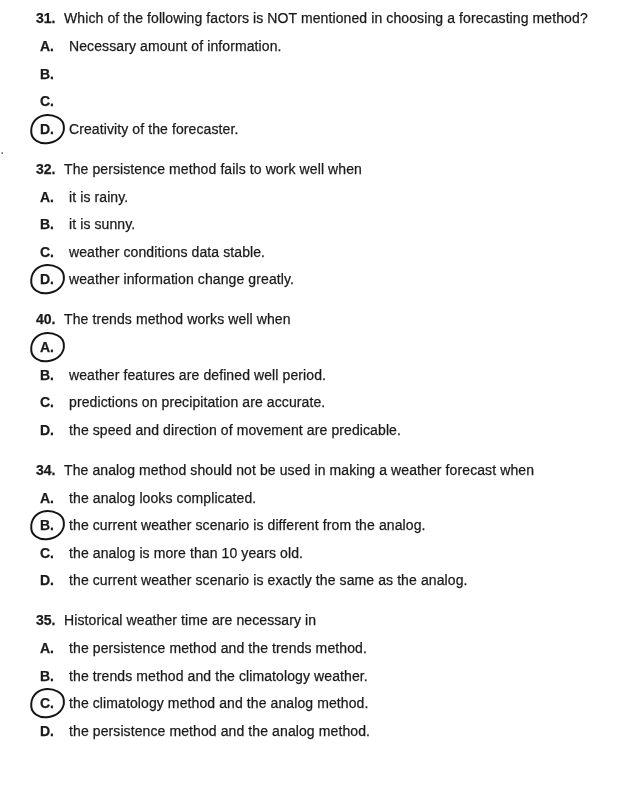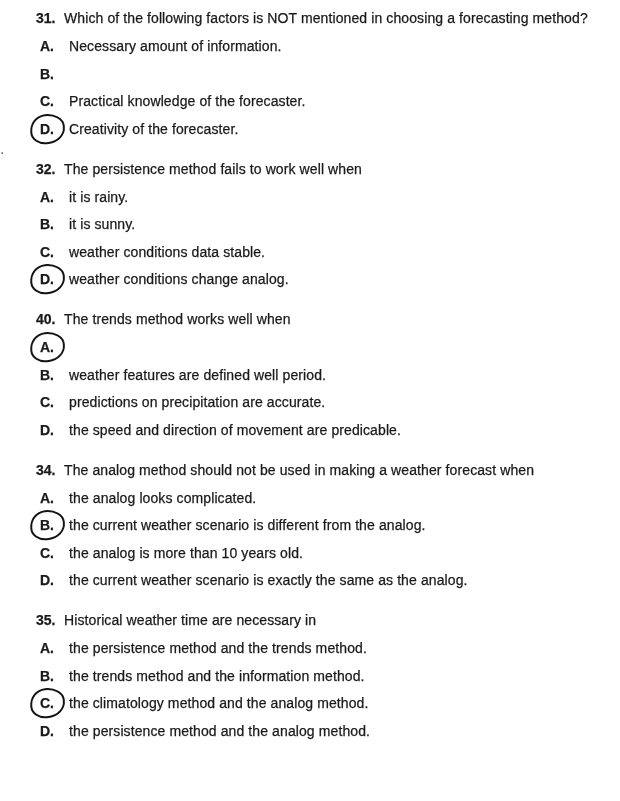--- a/index.html
+++ b/index.html
@@ -90,21 +90,20 @@
 
       <div class="opt">
         <span class="letter">A.</span>
         <span class="opt-text">Necessary amount of information.</span>
       </div>
       <div class="opt">
         <span class="letter">B.</span>
       </div>
       <div class="opt">
         <span class="letter">C.</span>
-        <span class="opt-text">Practical knowledge of the forecaster.</span>
       </div>
       <div class="opt">
         <span class="letter circled">D.</span>
         <span class="opt-text">Creativity of the forecaster.</span>
       </div>
   </section>
   <section class="q-block">
     <div class="q-line">
       <span class="q-num">32.</span>
       <span class="q-text">The persistence method fails to work well when</span>
@@ -117,21 +116,21 @@
       <div class="opt">
         <span class="letter">B.</span>
         <span class="opt-text">it is sunny.</span>
       </div>
       <div class="opt">
         <span class="letter">C.</span>
         <span class="opt-text">weather conditions data stable.</span>
       </div>
       <div class="opt">
         <span class="letter circled">D.</span>
-        <span class="opt-text">weather conditions change analog.</span>
+        <span class="opt-text">weather information change greatly.</span>
       </div>
   </section>
   <section class="q-block">
     <div class="q-line">
       <span class="q-num">40.</span>
       <span class="q-text">The trends method works well when</span>
     </div>
 
       <div class="opt">
         <span class="letter circled">A.</span>
@@ -177,21 +176,21 @@
       <span class="q-num">35.</span>
       <span class="q-text">Historical weather time are necessary in</span>
     </div>
 
       <div class="opt">
         <span class="letter">A.</span>
         <span class="opt-text">the persistence method and the trends method.</span>
       </div>
       <div class="opt">
         <span class="letter">B.</span>
-        <span class="opt-text">the trends method and the information method.</span>
+        <span class="opt-text">the trends method and the climatology weather.</span>
       </div>
       <div class="opt">
         <span class="letter circled">C.</span>
         <span class="opt-text">the climatology method and the analog method.</span>
       </div>
       <div class="opt">
         <span class="letter">D.</span>
         <span class="opt-text">the persistence method and the analog method.</span>
       </div>
   </section>

